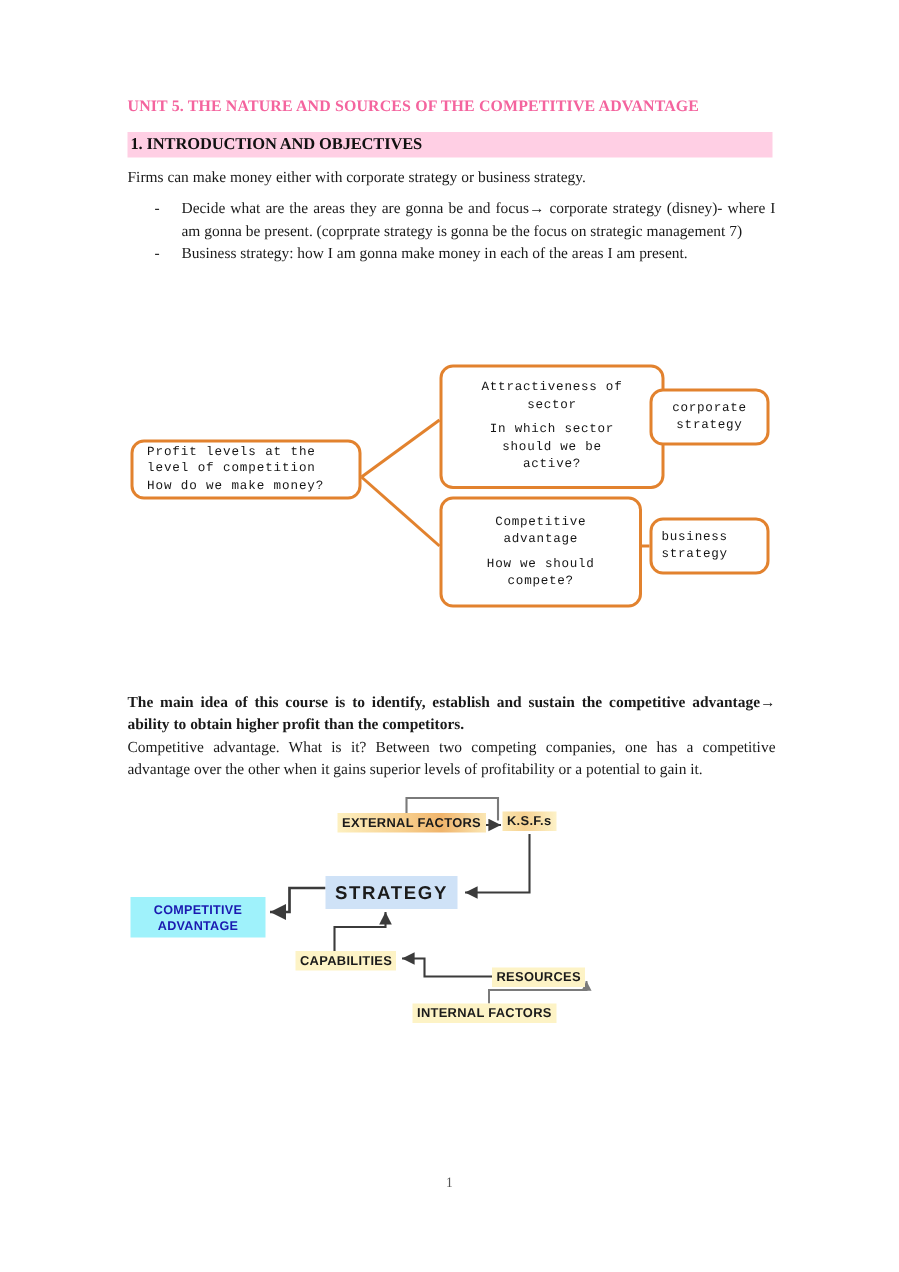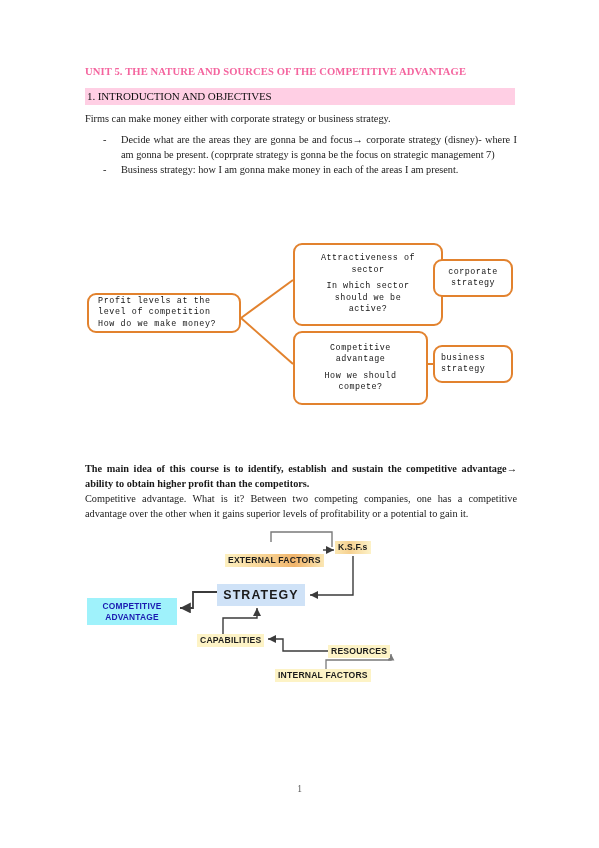--- a/index.html
+++ b/index.html
@@ -42,21 +42,21 @@
     top: 88px;
     width: 430px;
     height: 17px;
     background: #ffcfe4;
   }
   .section-title {
     position: absolute;
     left: 87px;
     top: 90px;
     font-family: "Liberation Serif", serif;
-    font-weight: normal;
+    font-weight: bold;
     font-size: 11px;
     color: #111111;
     letter-spacing: -0.1px;
     white-space: nowrap;
   }
 
   
   .para {
     position: absolute;
     font-family: "Liberation Serif", serif;
@@ -209,21 +209,21 @@
   .hl-yellow { background: #fdf3c6; }
   .hl-orange {
     background: linear-gradient(90deg,#fdf0c0 0%, #f7cf8e 45%, #f0b46b 70%, #fbe7b4 100%);
   }
   .hl-ksf {
     background: linear-gradient(90deg,#fbe7b2 0%, #f6d191 40%, #fdf2c8 100%);
   }
   .hl-blue { background: #cfe2f7; }
   .hl-cyan { background: #9ff2fb; }
 
-  #lbl-external { left: 140px; top: 24px; }
+  #lbl-external { left: 140px; top: 12px; }
   #lbl-ksf      { left: 250px; top: 11px; }
   #lbl-strategy {
     left: 132px; top: 54px;
     width: 88px; height: 22px;
     font-size: 12.4px;
     line-height: 22px;
     letter-spacing: 1.1px;
     padding: 0;
   }
   #lbl-ca {

